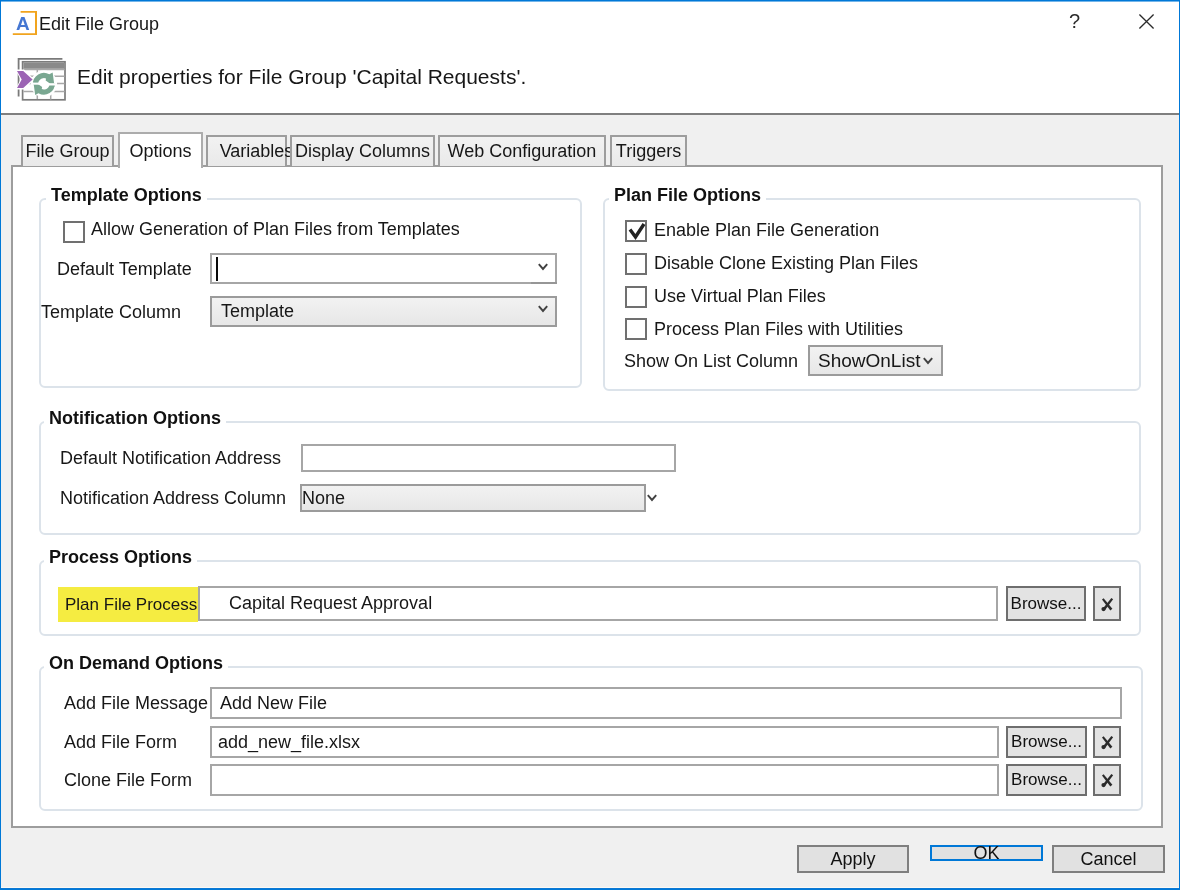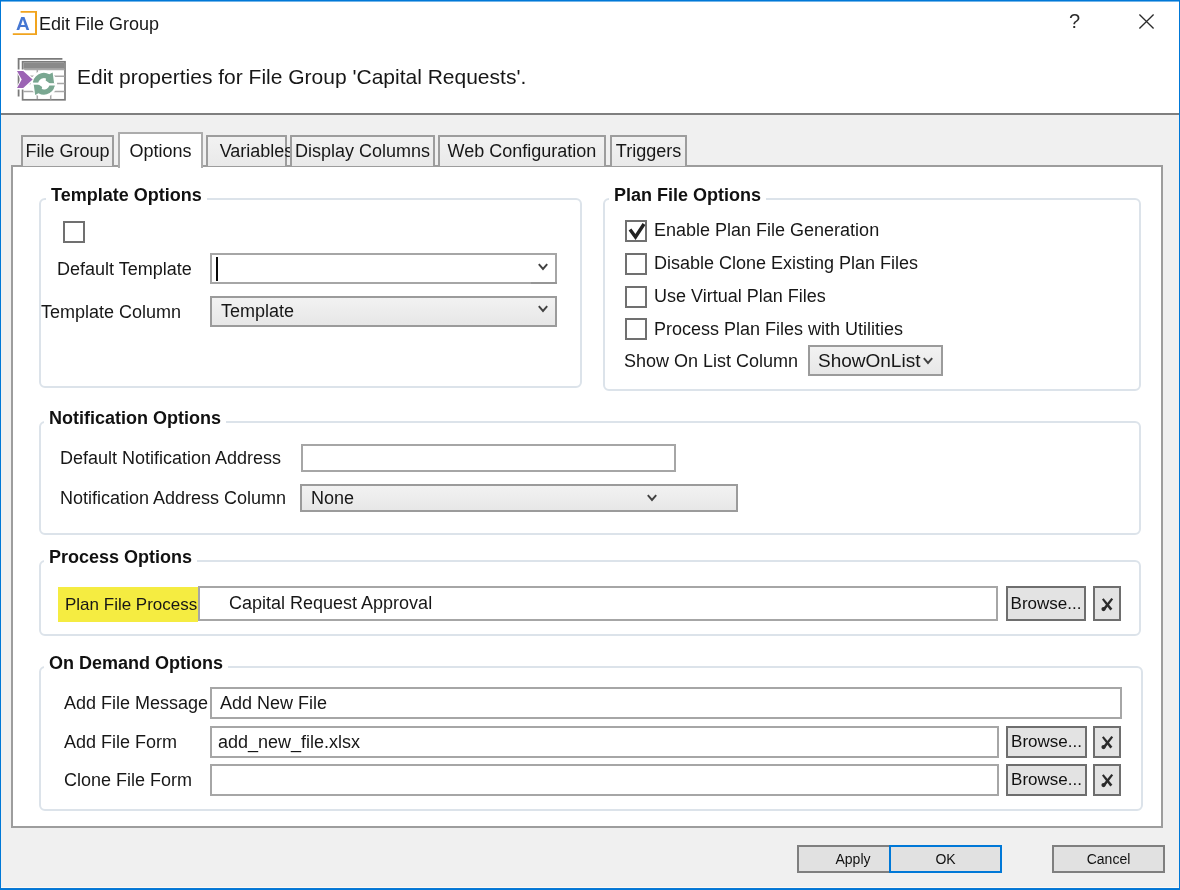--- a/index.html
+++ b/index.html
@@ -20,21 +20,21 @@
   .inp { position:absolute; background:#fff; border:2px solid #A6A6A6;
          font-size:18px; color:#171717; display:flex; align-items:center; }
   .combo { position:absolute; background:linear-gradient(#F2F2F2,#E7E7E7);
            border:2px solid #9B9B9B; font-size:18px; color:#171717;
            display:flex; align-items:center; }
   .chev { position:absolute; }
   
   .btn { position:absolute; background:#E3E3E3; border:2px solid #6E6E6E;
          font-size:17px; color:#111; display:flex; align-items:center; justify-content:center; }
   .fbtn { position:absolute; background:#E1E1E1; border:2px solid #7F7F7F;
-          font-size:14px; color:#111; display:flex; align-items:center; justify-content:center; }
+          font-size:18px; color:#111; display:flex; align-items:center; justify-content:center; }
   
   .tab { position:absolute; top:134px; height:31px; background:linear-gradient(#F2F2F2,#E9E9E9);
          border:2px solid #9D9D9D; border-bottom:none; border-radius:1px 1px 0 0; font-size:18px; color:#171717;
          display:flex; align-items:center; justify-content:center; }
 </style>
 </head>
 <body>
 <div id="dlg">
 
   <svg class="abs" style="left:11px; top:9px;" width="26" height="26" viewBox="0 0 26 26">
@@ -84,20 +84,21 @@
   <div class="tab" style="left:20px;  width:93px;">File Group</div>
   <div class="tab" style="left:205px; width:81px;padding-left:20px;">Variables</div>
   <div class="tab" style="left:289px; width:145px;">Display Columns</div>
   <div class="tab" style="left:437px; width:168px;">Web Configuration</div>
   <div class="tab" style="left:609px; width:77px;">Triggers</div>
   <div class="tab" id="tabsel" style="left:117px; width:85px; top:131px; height:36px; background:#fff; border-color:#ACACAC;">Options</div>
 
   <div class="grp" style="left:38px; top:197px; width:543px; height:190px;"></div>
   <div class="leg" style="left:45px; top:184px;">Template Options</div>
   <div class="cb" style="left:62px; top:220px;"></div>
+  <div class="lbl vc" style="left:90px; top:217px; height:22px;">Allow Generation of Plan Files from Templates</div>
   <div class="lbl vc" style="left:56px; top:257px; height:22px;">Default Template</div>
   <div class="inp" style="left:209px; top:252px; width:347px; height:31px;"></div>
   <div class="abs" style="left:530px; top:281px; width:26px; height:2px; background:#969696;"></div>
   <div class="abs" style="left:215px; top:256px; width:2px; height:24px; background:#0a0a0a;"></div>
   <svg class="chev" style="left:537px; top:262px; width:10px; height:8px;" viewBox="0 0 10 8">
       <path d="M0.8 1.2 L5 6 L9.2 1.2" fill="none" stroke="#414141" stroke-width="1.9"></path>
     </svg>
   <div class="lbl vc" style="left:40px; top:300px; height:22px;">Template Column</div>
   <div class="combo" style="left:209px; top:295px; width:347px; height:31px; padding-left:9px;">Template</div>
   <svg class="chev" style="left:537px; top:304px; width:10px; height:8px;" viewBox="0 0 10 8">
@@ -121,21 +122,21 @@
   <div class="combo" style="left:807px; top:344px; width:135px; height:31px; padding-left:8px; font-size:19px;">ShowOnList</div>
   <svg class="chev" style="left:922px; top:356px; width:10px; height:8px;" viewBox="0 0 10 8">
       <path d="M0.8 1.2 L5 6 L9.2 1.2" fill="none" stroke="#414141" stroke-width="1.9"></path>
     </svg>
 
   <div class="grp" style="left:38px; top:420px; width:1102px; height:114px;"></div>
   <div class="leg" style="left:43px; top:407px;">Notification Options</div>
   <div class="lbl vc" style="left:59px; top:446px; height:22px;">Default Notification Address</div>
   <div class="inp" style="left:300px; top:443px; width:375px; height:28px;"></div>
   <div class="lbl vc" style="left:59px; top:486px; height:22px;">Notification Address Column</div>
-  <div class="combo" style="left:299px; top:483px; width:438px; height:28px; padding-left:9px;">None</div>
+  <div class="combo" style="left:299px; top:483px; width:346px; height:28px; ">None</div>
   <svg class="chev" style="left:646px; top:493px; width:10px; height:8px;" viewBox="0 0 10 8">
       <path d="M0.8 1.2 L5 6 L9.2 1.2" fill="none" stroke="#414141" stroke-width="1.9"></path>
     </svg>
 
   <div class="grp" style="left:38px; top:559px; width:1102px; height:76px;"></div>
   <div class="leg" style="left:43px; top:546px;">Process Options</div>
   <div class="abs vc" style="left:57px; top:586px; width:140px; height:35px; background:#F5EC41; font-size:17px; color:#171717; padding-left:7px; white-space:nowrap;">Plan File Process</div>
   <div class="inp" style="left:197px; top:585px; width:800px; height:35px; padding-left:29px;">Capital Request Approval</div>
   <div class="btn" style="left:1005px; top:585px; width:80px; height:35px;">Browse...</div>
   <div class="btn" style="left:1092px; top:585px; width:28px; height:35px;">
@@ -169,15 +170,15 @@
         <polygon points="11.4,1.9 13.1,3.2 4.7,14.6 2.4,12.9" fill="#2b2b2b"></polygon>
         <circle cx="3.5" cy="13.1" r="2.1" fill="#2b2b2b"></circle>
       </svg>
   </div>
 
   <div class="abs" style="left:0; top:886px; width:1178px; height:1px; background:#FAF9F5;"></div>
   <div class="abs" style="left:0; top:887px; width:1178px; height:2px; background:#0C78D4;"></div>
   <div class="abs" style="left:0; top:0px; width:1178px; height:1px; background:rgba(0,120,215,0.55);"></div>
 
   <div class="fbtn" style="left:796px; top:844px; width:112px; height:28px;">Apply</div>
-  <div class="fbtn" style="left:888px; top:844px; width:113px; height:28px; border:2px solid #0078D7;">OK</div>
+  <div class="fbtn" style="left:929px; top:844px; width:113px; height:16px; border:2px solid #0078D7;">OK</div>
   <div class="fbtn" style="left:1051px; top:844px; width:113px; height:28px;">Cancel</div>
 </div>
 
 </body></html>

